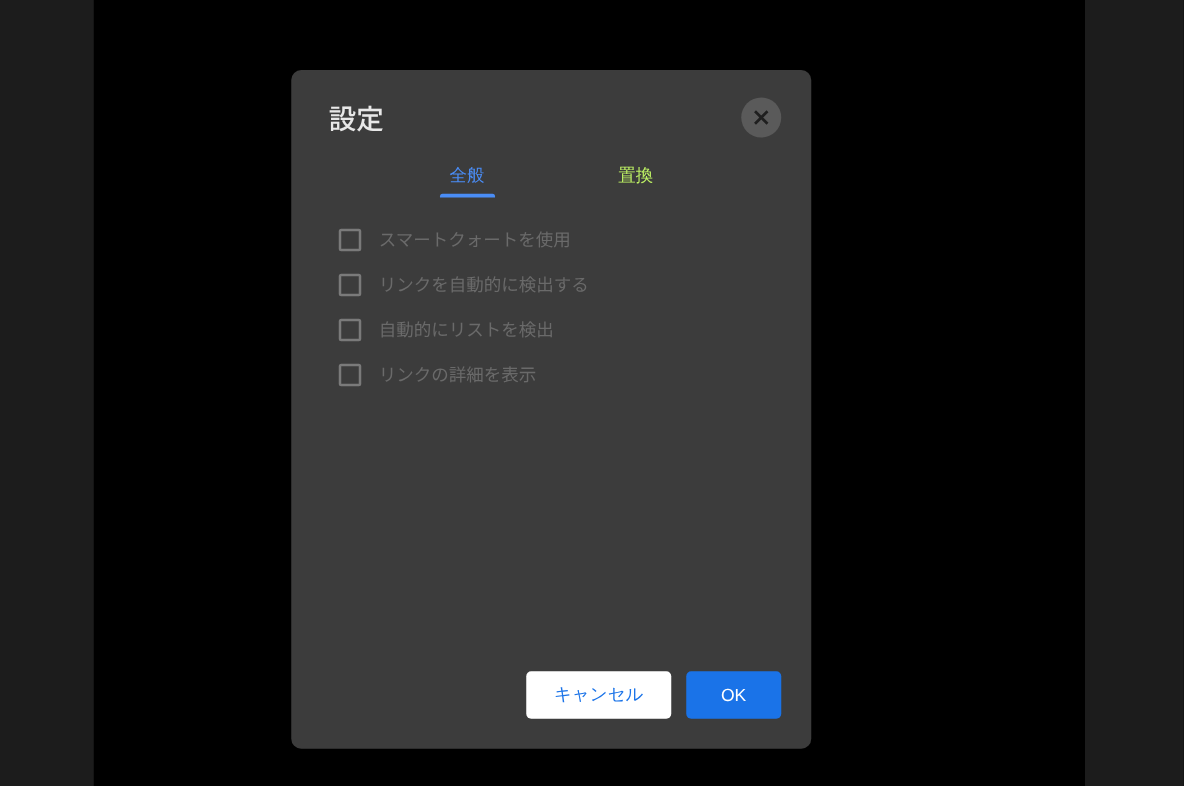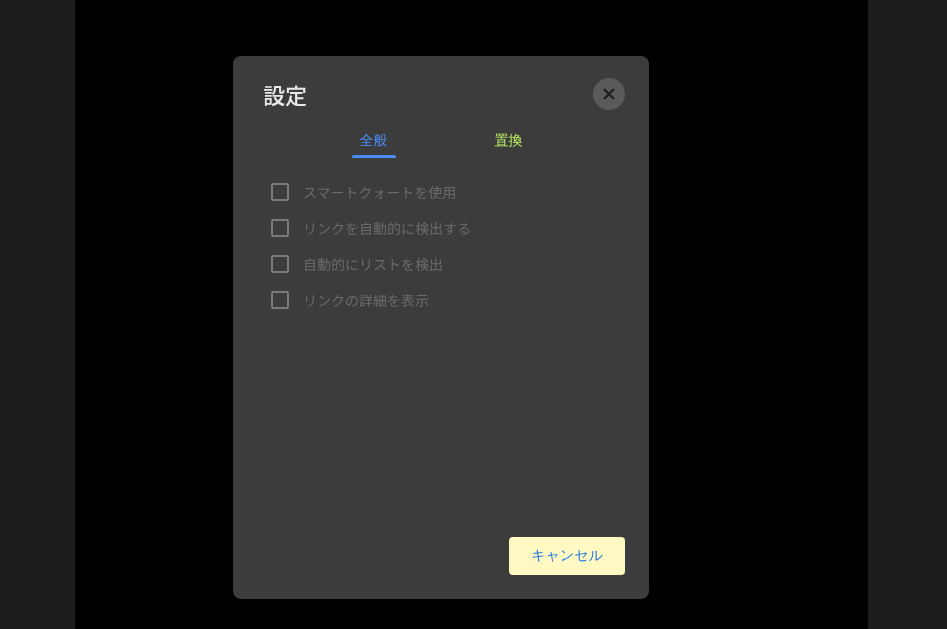--- a/index.html
+++ b/index.html
@@ -131,21 +131,21 @@
     }
     .btn {
       padding: 10px 22px;
       border-radius: 4px;
       font-size: 14px;
       font-weight: 500;
       cursor: pointer;
       border: none;
     }
     .btn-cancel {
-      background: #fef9c3;
+      background: #ffffff;
       color: #1a73e8;
     }
     .btn-ok {
       background: #1a73e8;
       color: #ffffff;
       padding: 10px 28px;
     }
   </style>
 </head>
 <body>
@@ -182,14 +182,15 @@
       <span class="option-label">自動的にリストを検出</span>
     </div>
     <div class="option-row">
       <div class="checkbox"></div>
       <span class="option-label">リンクの詳細を表示</span>
     </div>
   </div>
 
   <div class="dialog-footer">
     <button class="btn btn-cancel">キャンセル</button>
+    <button class="btn btn-ok">OK</button>
   </div>
 </div>
 
 </body></html>

